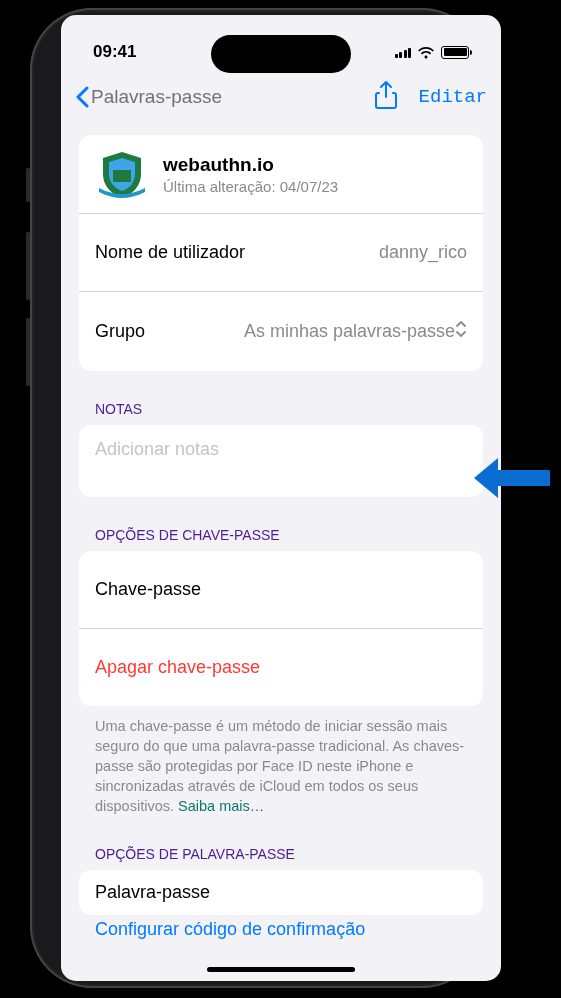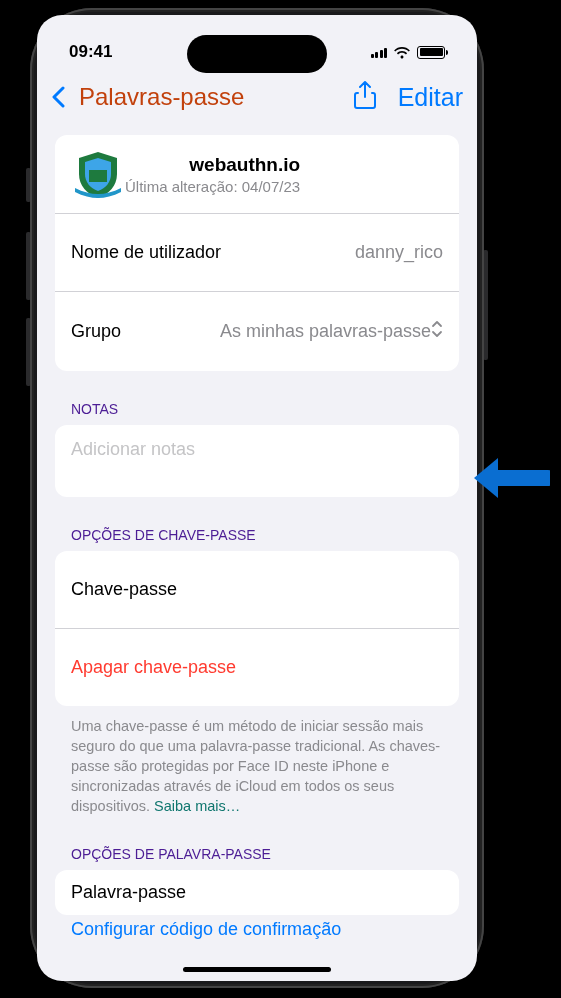--- a/index.html
+++ b/index.html
@@ -32,23 +32,24 @@
       border-radius: 2px;
     }
     .btn-left-1 { left: 26px; top: 168px; width: 5px; height: 34px; }
     .btn-left-2 { left: 26px; top: 232px; width: 5px; height: 68px; }
     .btn-left-3 { left: 26px; top: 318px; width: 5px; height: 68px; }
     .btn-right { left: 483px; top: 250px; width: 5px; height: 110px; }
     .screen {
       width: 100%;
       height: 100%;
       background: #f2f2f7;
-      border-radius: 25px;
+      border-radius: 15px;
       overflow: hidden;
       position: relative;
+      margin-left: 24px;
     }
     .notch {
       position: absolute;
       top: 20px;
       left: 50%;
       transform: translateX(-50%);
       width: 140px;
       height: 38px;
       background: #000;
       border-radius: 20px;
@@ -112,49 +113,50 @@
     .nav-bar {
       height: 48px;
       display: flex;
       align-items: center;
       justify-content: space-between;
       padding: 0 14px;
     }
     .nav-back {
       display: flex;
       align-items: center;
-      color: #c2410c;
-      font-size: 24px;
-      gap: 14px;
+      color: #737373;
+      font-size: 19px;
+      gap: 2px;
     }
     .nav-back svg { display: block; }
     .nav-right {
       display: flex;
       align-items: center;
       gap: 22px;
       color: #007aff;
     }
     .nav-edit {
-      font-size: 25px;
+      font-size: 19px;
+      font-family: Liberation Mono, monospace;
     }
     .content {
       padding: 14px 18px 0;
       height: calc(100% - 140px);
       overflow: hidden;
     }
     .card {
       background: #fff;
       border-radius: 12px;
       overflow: hidden;
     }
     .card-header-row {
       display: flex;
       align-items: center;
       padding: 12px 16px;
-      text-align: right;
+      gap: 14px;
     }
     .site-icon {
       width: 54px;
       height: 54px;
       display: flex;
       align-items: center;
       justify-content: center;
     }
     .site-title {
       font-size: 19px;

